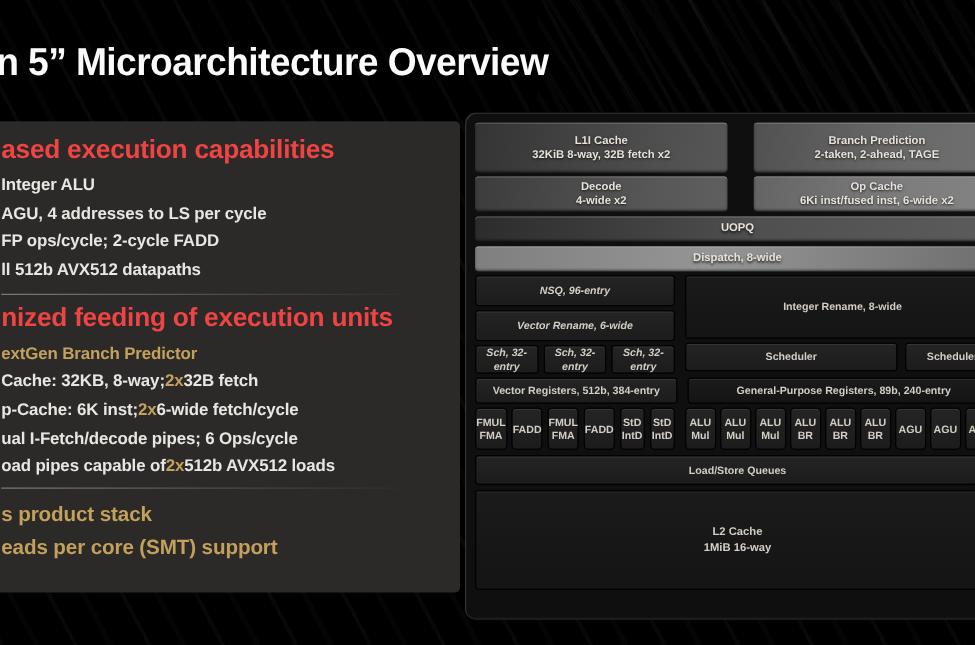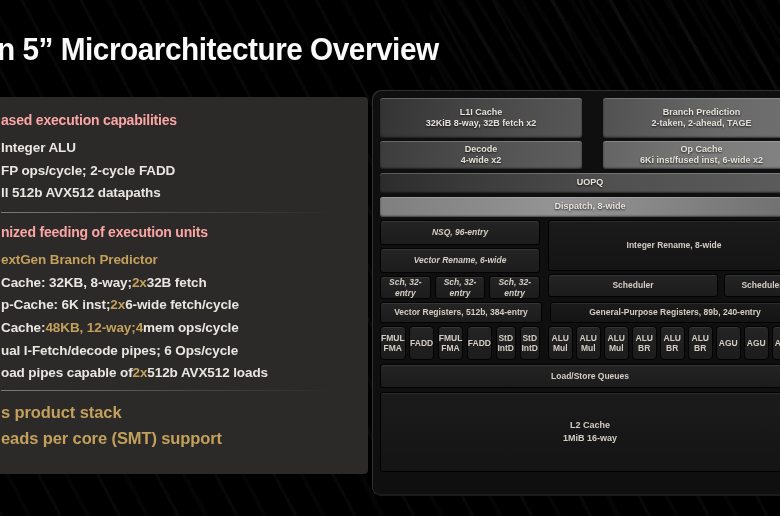--- a/index.html
+++ b/index.html
@@ -11,21 +11,21 @@
                rgba(255,255,255,0.018) 24px 28px,transparent 28px 52px);}
   .bg-streaks2{position:absolute;left:430px;top:0;width:350px;height:110px;
     background:repeating-linear-gradient(58deg,rgba(255,255,255,0.05) 0 4px,transparent 4px 16px);
     opacity:.5;}
   
   .title{position:absolute;left:-3px;top:11px;font-size:31px;font-weight:bold;color:#fbfbfb;
     letter-spacing:-0.5px;white-space:nowrap;transform:scaleX(0.96);transform-origin:left center;}
   
   .panel{position:absolute;left:0;top:97px;width:368px;height:377px;background:#2b2a28;
     border-radius:0 4px 4px 0;padding:13px 0 0 1px;box-sizing:border-box;}
-  .sec-head{font-size:14px;font-weight:bold;color:#fca5a5;letter-spacing:-0.2px;height:20px;
+  .sec-head{font-size:21px;font-weight:bold;color:#ef4444;letter-spacing:-0.2px;height:20px;
     line-height:20px;white-space:nowrap;}
   .items{margin-top:6px;}
   .line{height:22.7px;display:flex;align-items:center;font-size:13.5px;font-weight:bold;
     color:#e9e6e1;white-space:nowrap;letter-spacing:-0.1px;}
   .line .gold{color:#c3a05c;}
   .line.big{height:26px;font-size:16.5px;color:#c3a05c;}
   .divider{height:1px;width:332px;margin:8px 0 9px 0;
     background:linear-gradient(90deg,#7a7a78,#4a4a48 55%,rgba(70,70,68,0));}
   .divider.d2{margin:6px 0 8px 0;}
   .items.g3{margin-top:0;}
@@ -81,20 +81,23 @@
 
 <h1 class="title">n 5” Microarchitecture Overview</h1>
 
 <div class="panel">
   <div class="sec-head">ased execution capabilities</div>
   <div class="items">
       <div class="line">
         <span>Integer ALU</span>
       </div>
       <div class="line">
+        <span>AGU, 4 addresses to LS per cycle</span>
+      </div>
+      <div class="line">
         <span>FP ops/cycle; 2-cycle FADD</span>
       </div>
       <div class="line">
         <span>ll 512b AVX512 datapaths</span>
       </div>
     </div>
   <div class="divider"></div>
   <div class="sec-head">nized feeding of execution units</div>
   <div class="items">
       <div class="line">
@@ -102,27 +105,20 @@
       </div>
       <div class="line">
         <span>Cache: 32KB, 8-way; </span>
         <span class="gold">2x</span>
         <span> 32B fetch</span>
       </div>
       <div class="line">
         <span>p-Cache: 6K inst; </span>
         <span class="gold">2x</span>
         <span> 6-wide fetch/cycle</span>
-      </div>
-      <div class="line">
-        <span>Cache: </span>
-        <span class="gold">48KB, 12-way;</span>
-        <span> </span>
-        <span class="gold">4</span>
-        <span> mem ops/cycle</span>
       </div>
       <div class="line">
         <span>ual I-Fetch/decode pipes; 6 Ops/cycle</span>
       </div>
       <div class="line">
         <span>oad pipes capable of </span>
         <span class="gold">2x</span>
         <span> 512b AVX512 loads</span>
       </div>
     </div>

